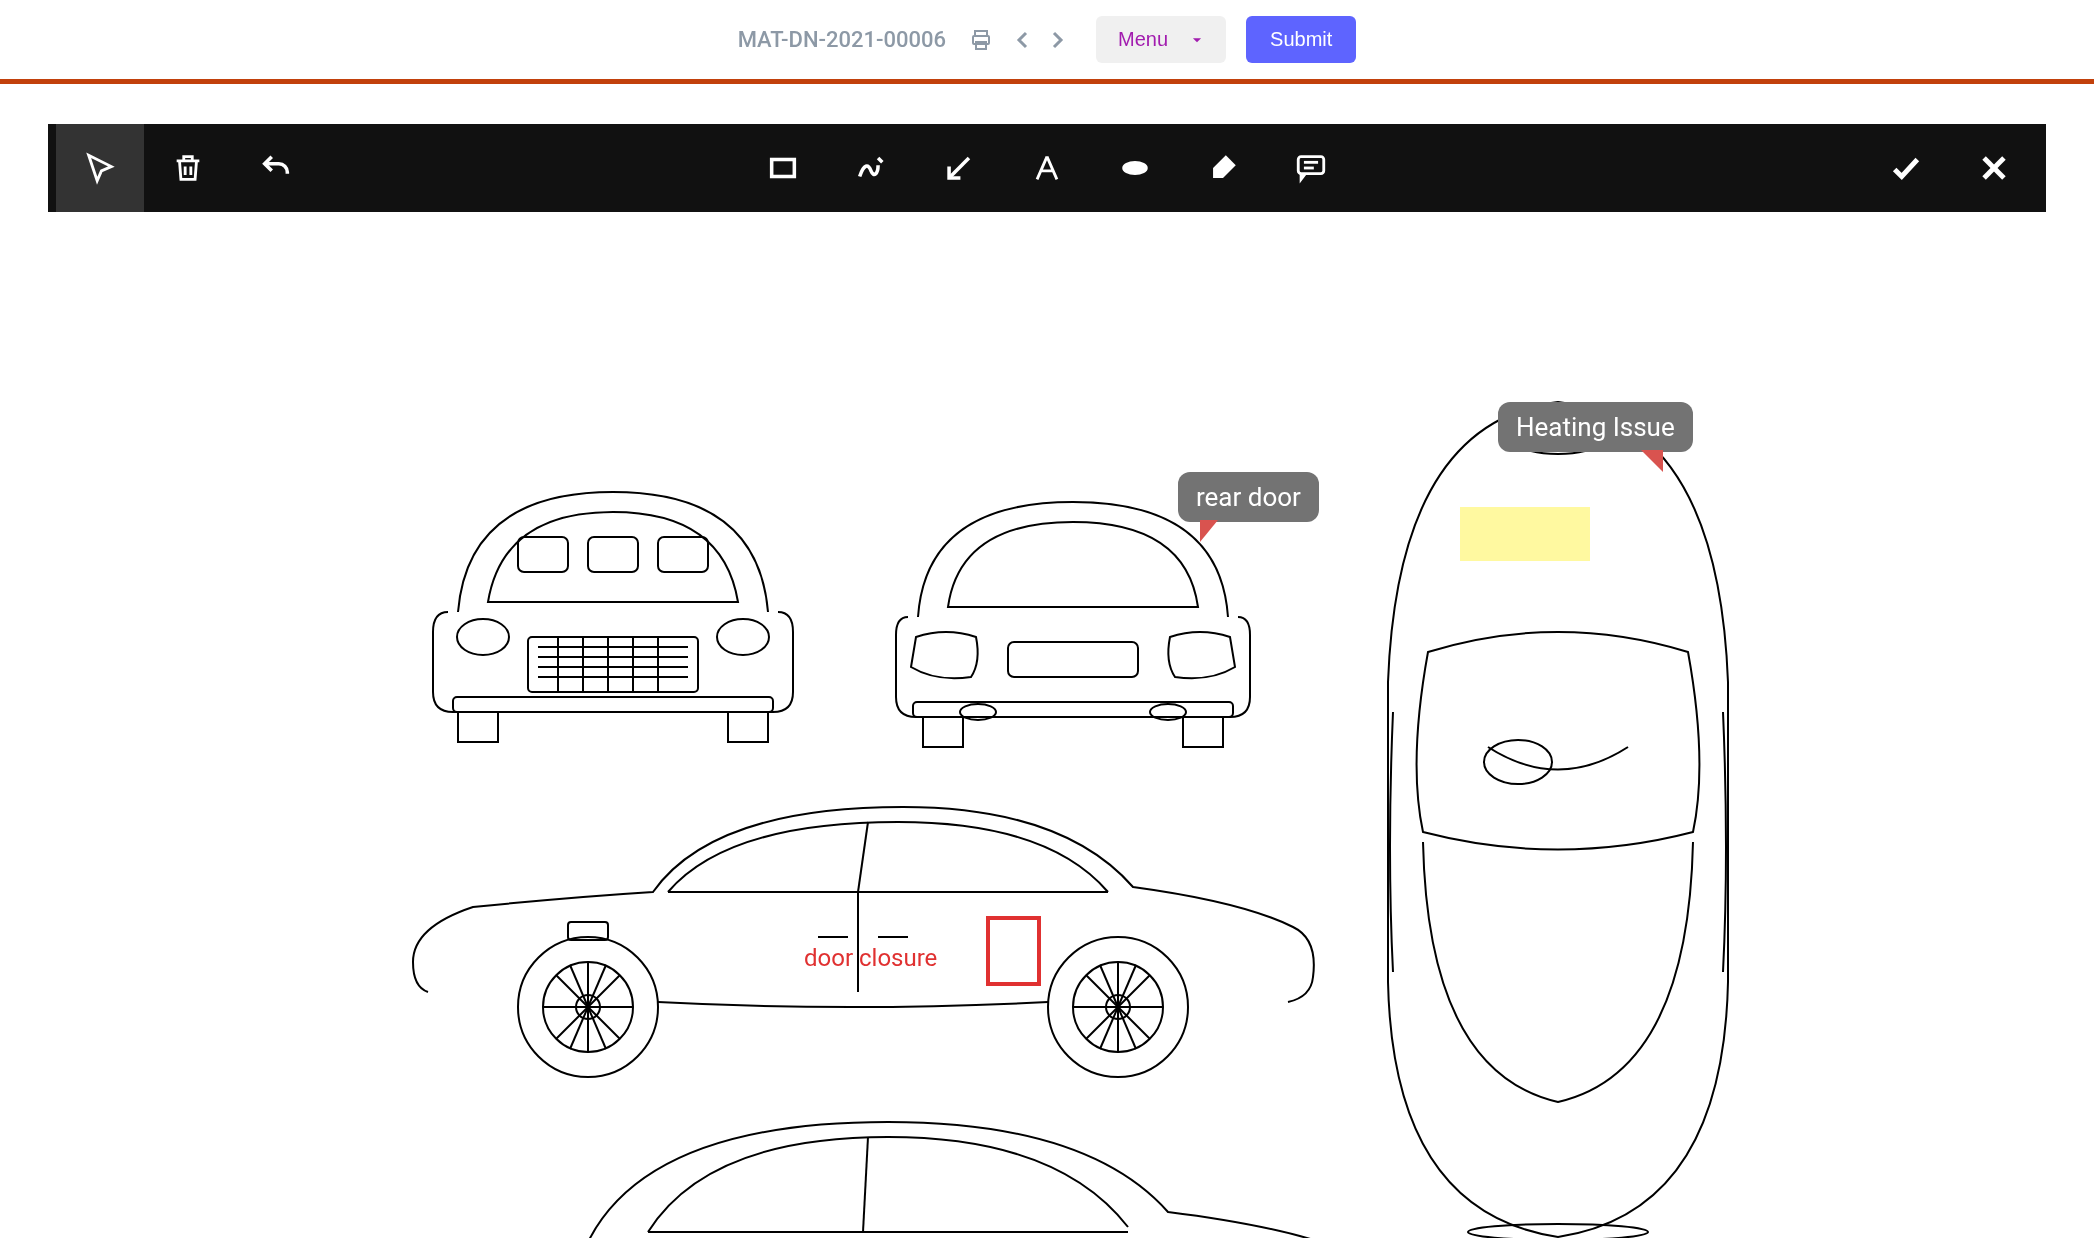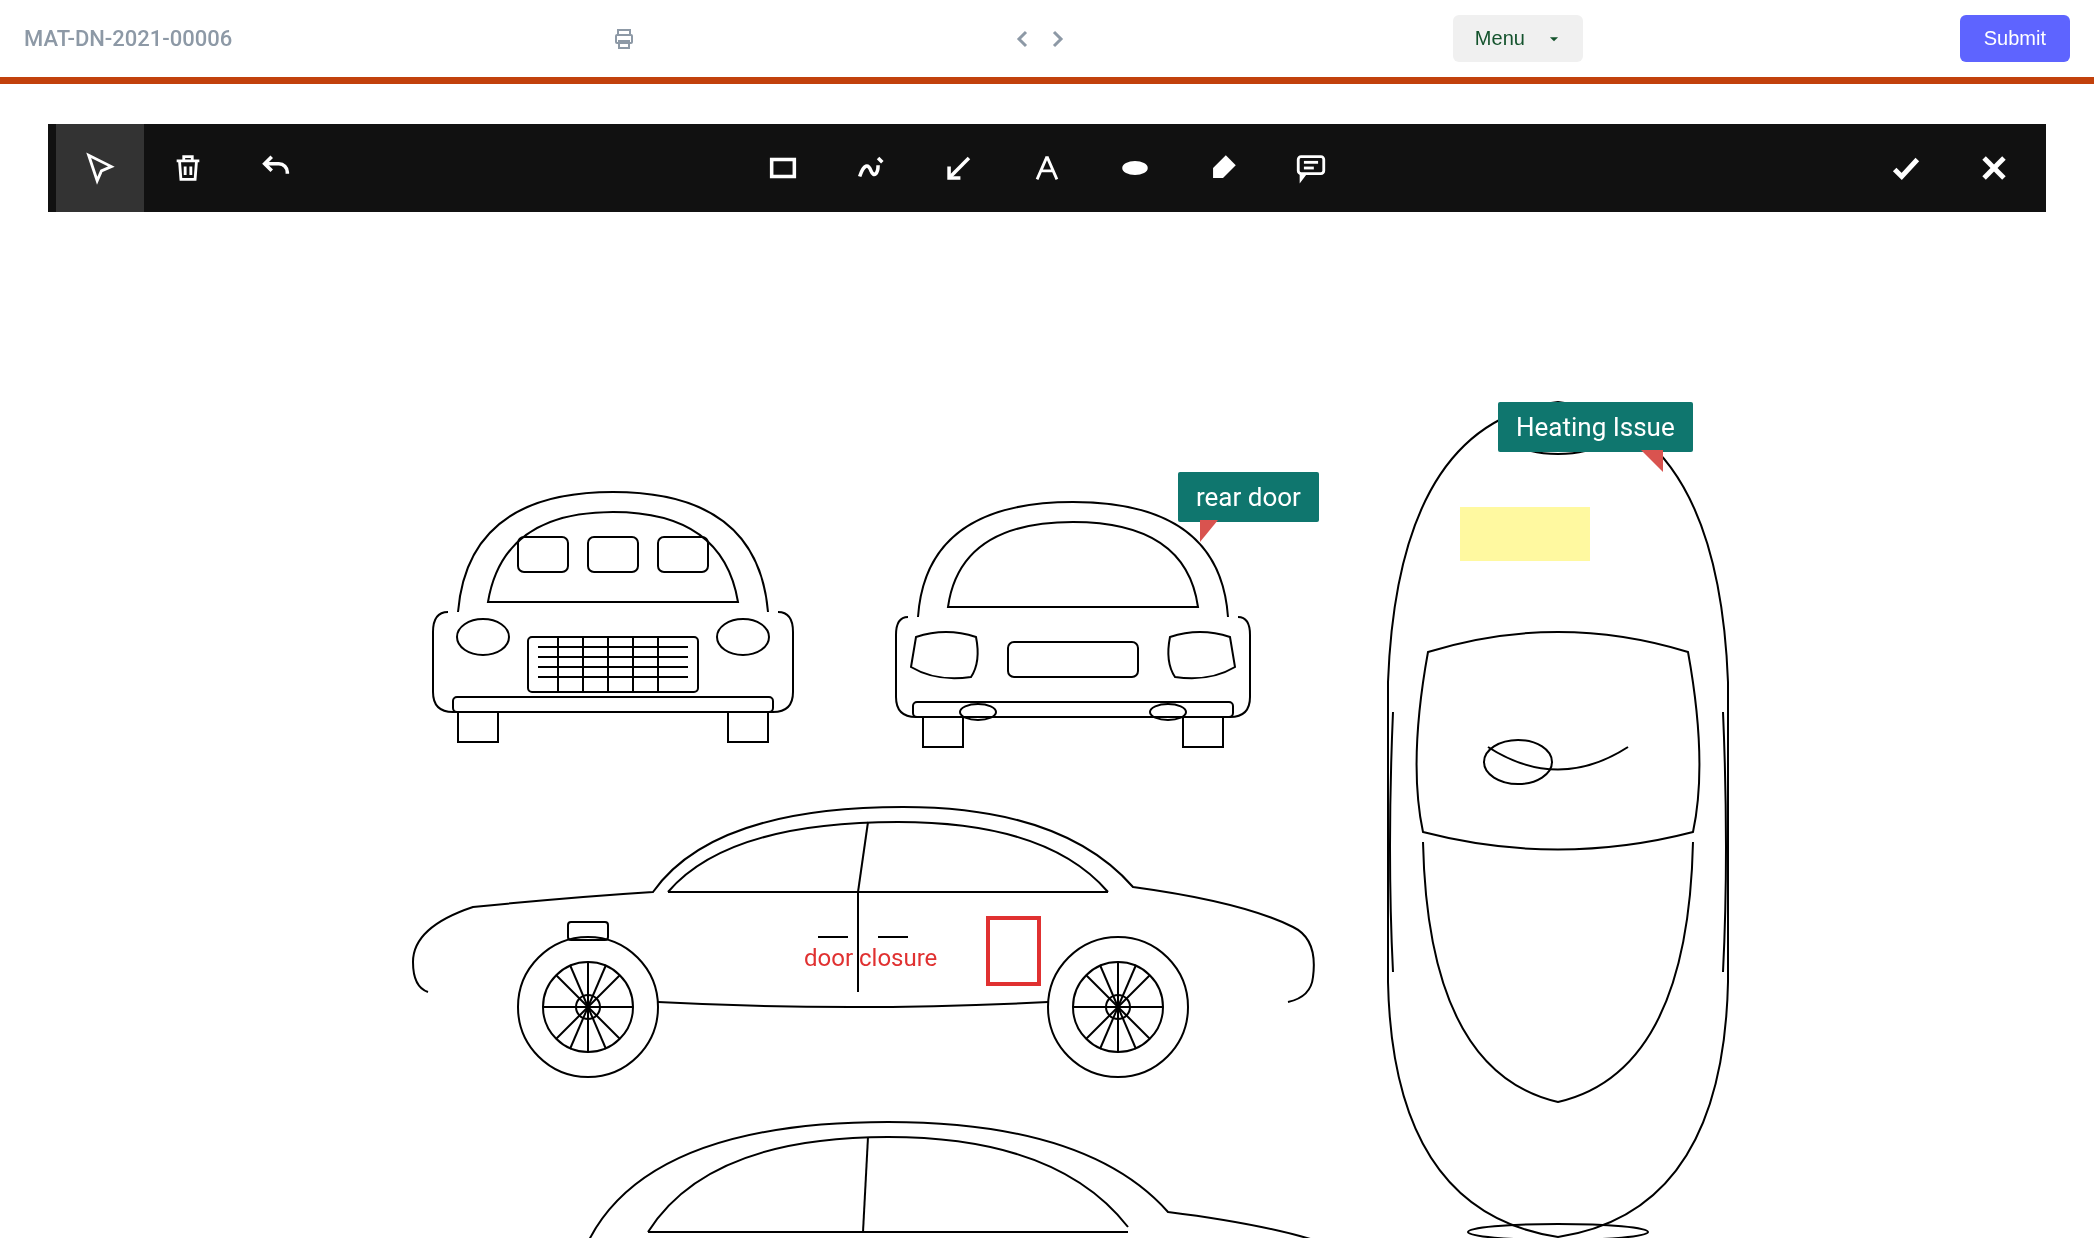--- a/index.html
+++ b/index.html
@@ -7,24 +7,24 @@
     font-family: -apple-system, BlinkMacSystemFont, "Segoe UI", Roboto, sans-serif;
     background: #fff;
     width: 2094px;
     height: 1238px;
     overflow: hidden;
   }
 
   
   .header {
     height: 84px;
-    border-bottom: 7px solid #c2410c;
-    display: flex;
-    align-items: center;
-    justify-content: space-between;
+    border-bottom: 5px solid #c2410c;
+    display: flex;
+    align-items: center;
+    justify-content: center;
     padding: 0 24px;
     gap: 12px;
   }
   .doc-id {
     color: #8d99a6;
     font-size: 22px;
     font-weight: 500;
     margin-right: 8px;
   }
   .icon-btn {
@@ -37,21 +37,21 @@
     color: #8d99a6;
   }
   .icon-btn svg { width: 24px; height: 24px; }
   .nav-arrows { display: flex; gap: 4px; }
   .menu-btn {
     background: #f0f0f0;
     border: none;
     border-radius: 6px;
     padding: 12px 22px;
     font-size: 20px;
-    color: #14532d;
+    color: #a21caf;
     cursor: pointer;
     display: inline-flex;
     align-items: center;
     gap: 22px;
     margin-left: 12px;
   }
   .submit-btn {
     background: #5e64ff;
     color: #fff;
     border: none;
@@ -108,25 +108,25 @@
   .car-outline {
     position: absolute;
     stroke: #000;
     stroke-width: 2;
     fill: none;
   }
 
   
   .bubble {
     position: absolute;
-    background: #0f766e;
+    background: #737373;
     color: #fff;
     font-size: 26px;
     padding: 10px 18px;
-    border-radius: 2px;
+    border-radius: 12px;
   }
   .bubble::after {
     content: "";
     position: absolute;
     width: 0; height: 0;
     border-style: solid;
   }
   .bubble.tail-bl::after {
     left: 22px; bottom: -20px;
     border-width: 22px 18px 0 0;

